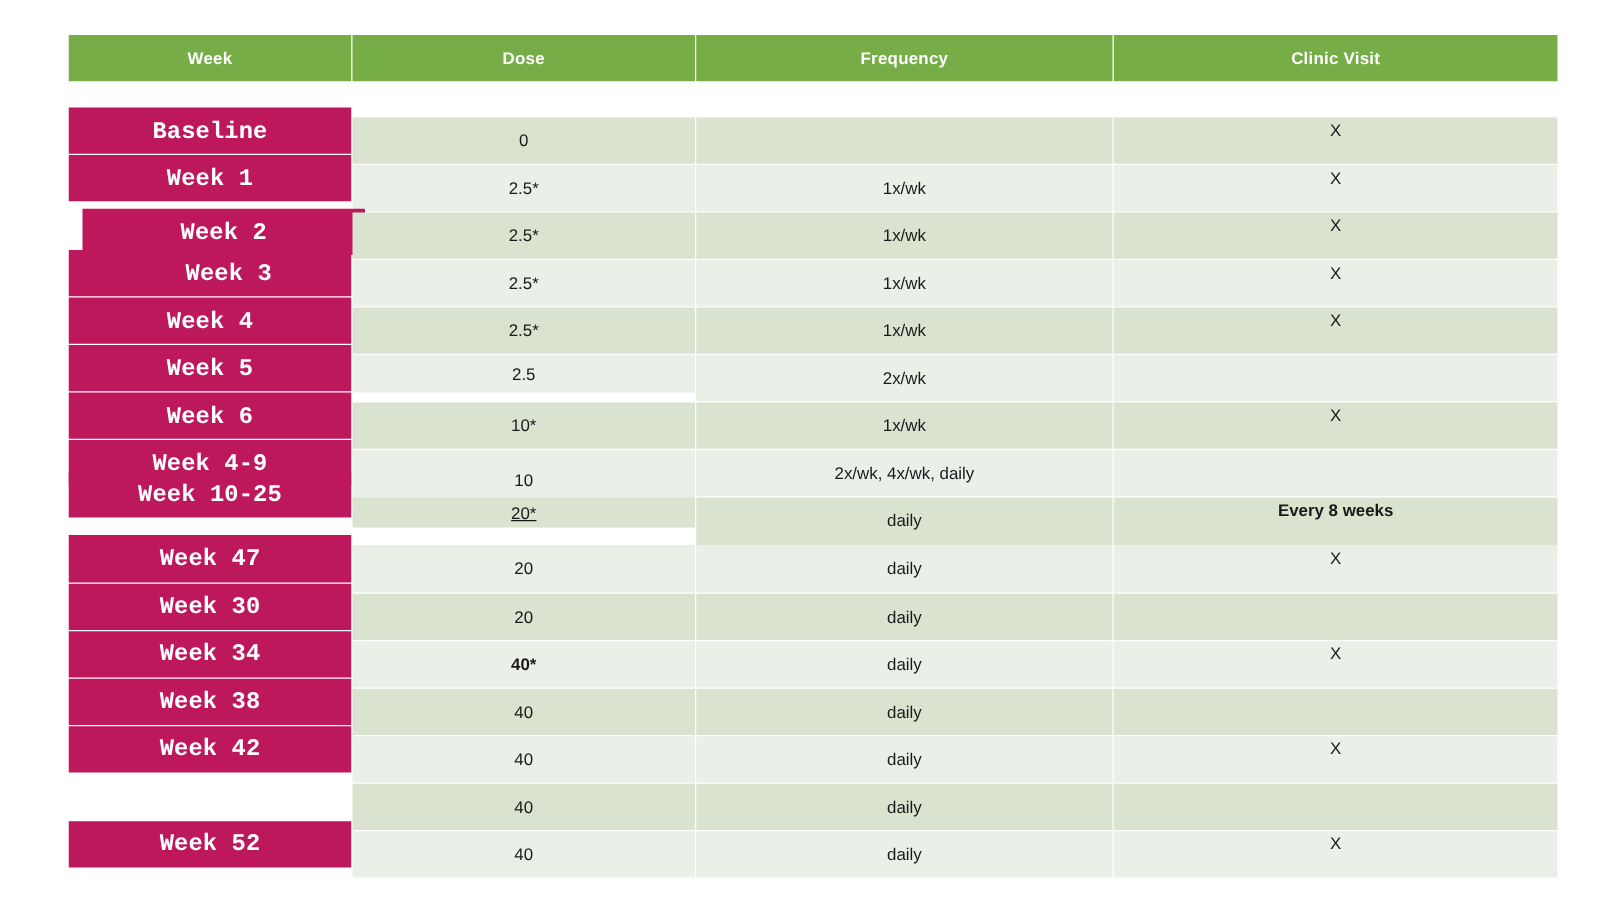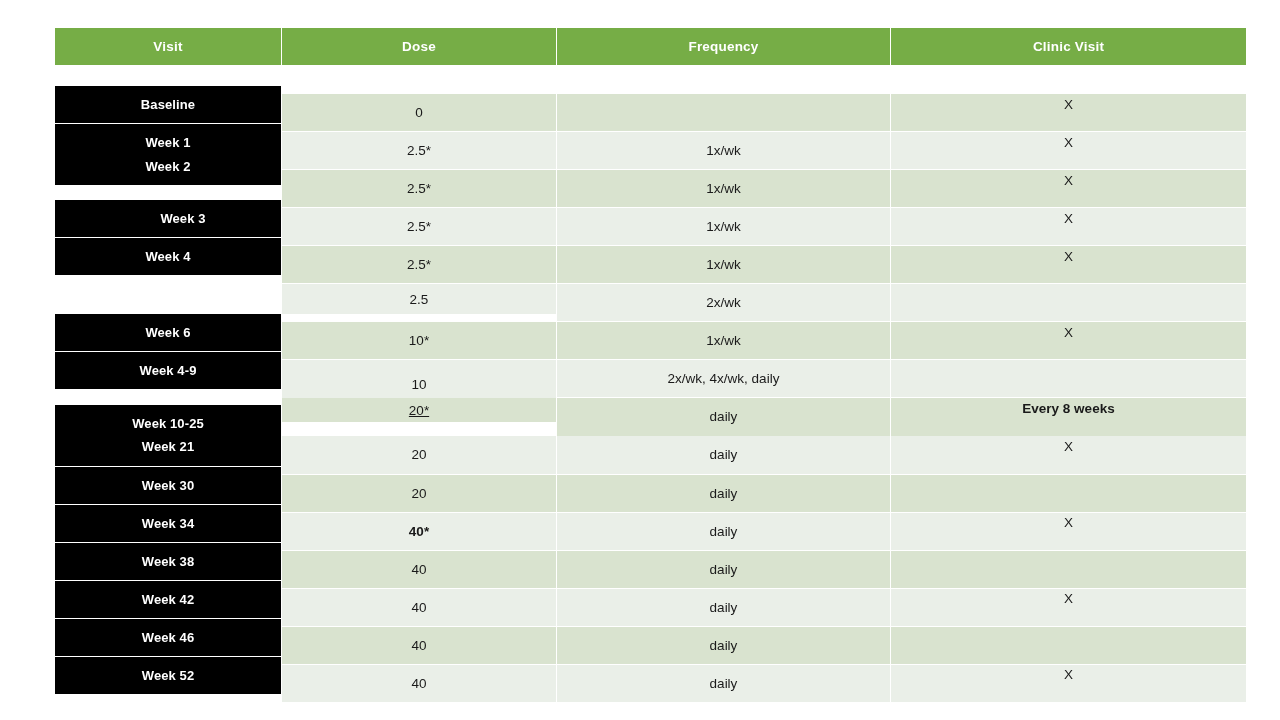--- a/index.html
+++ b/index.html
@@ -42,102 +42,103 @@
     height: 37px;
     background: #76ad46;
     color: #ffffff;
     font-size: 13.5px;
     font-weight: bold;
     letter-spacing: 0.2px;
   }
 
   
   .week-cell {
-    background: #000000;
+    background: #be185d;
     color: #ffffff;
-    font-size: 13px;
+    font-size: 19px;
     font-weight: bold;
     letter-spacing: 0.1px;
+    font-family: Liberation Mono, monospace;
   }
 
   
   .data-cell {
     color: #1a1a1a;
     font-size: 13.5px;
     font-weight: normal;
   }
   .band-dark  { background: #d9e3cf; }
   .band-light { background: #eaefe8; }
 
   
 </style>
 </head>
 <body>
 
 <div id="table-wrap">
-    <div class="cell hdr col-week">Visit</div>
+    <div class="cell hdr col-week">Week</div>
     <div class="cell hdr col-dose">Dose</div>
     <div class="cell hdr col-freq">Frequency</div>
     <div class="cell hdr col-visit">Clinic Visit</div>
     <div class="cell week-cell col-week" style="top: 58px; height: 37.2px;">Baseline</div>
     <div class="cell data-cell band-dark col-dose" style="top: 66px; height: 37.2px;">0</div>
     <div class="cell data-cell band-dark col-freq" style="top: 66px; height: 37.2px;"></div>
     <div class="cell data-cell band-dark col-visit" style="top: 66px; height: 37.2px; align-items: flex-start; padding-top: 2.6px;">X</div>
     <div class="cell week-cell col-week" style="top: 96px; height: 37.2px;">Week 1</div>
     <div class="cell data-cell band-light col-dose" style="top: 104px; height: 37.2px;">2.5*</div>
     <div class="cell data-cell band-light col-freq" style="top: 104px; height: 37.2px;">1x/wk</div>
     <div class="cell data-cell band-light col-visit" style="top: 104px; height: 37.2px; align-items: flex-start; padding-top: 2.6px;">X</div>
-    <div class="cell week-cell col-week" style="top: 120px; height: 37.2px;">Week 2</div>
+    <div class="cell week-cell col-week" style="top: 139px; height: 37.2px; margin-left: 11px;">Week 2</div>
     <div class="cell data-cell band-dark col-dose" style="top: 142.1px; height: 37.2px;">2.5*</div>
     <div class="cell data-cell band-dark col-freq" style="top: 142.1px; height: 37.2px;">1x/wk</div>
     <div class="cell data-cell band-dark col-visit" style="top: 142.1px; height: 37.2px; align-items: flex-start; padding-top: 2.6px;">X</div>
     <div class="cell week-cell col-week" style="top: 172.1px; height: 37.2px; padding-left: 30px;">Week 3</div>
     <div class="cell data-cell band-light col-dose" style="top: 180.1px; height: 37.2px;">2.5*</div>
     <div class="cell data-cell band-light col-freq" style="top: 180.1px; height: 37.2px;">1x/wk</div>
     <div class="cell data-cell band-light col-visit" style="top: 180.1px; height: 37.2px; align-items: flex-start; padding-top: 2.6px;">X</div>
     <div class="cell week-cell col-week" style="top: 210.2px; height: 37.2px;">Week 4</div>
     <div class="cell data-cell band-dark col-dose" style="top: 218.2px; height: 37.2px;">2.5*</div>
     <div class="cell data-cell band-dark col-freq" style="top: 218.2px; height: 37.2px;">1x/wk</div>
     <div class="cell data-cell band-dark col-visit" style="top: 218.2px; height: 37.2px; align-items: flex-start; padding-top: 2.6px;">X</div>
+    <div class="cell week-cell col-week" style="top: 248.3px; height: 37.2px;">Week 5</div>
     <div class="cell data-cell band-light col-dose" style="top: 256.3px; height: 30px;">2.5</div>
     <div class="cell data-cell band-light col-freq" style="top: 256.3px; height: 37.2px;">2x/wk</div>
     <div class="cell data-cell band-light col-visit" style="top: 256.3px; height: 37.2px; align-items: flex-start; padding-top: 2.6px;"></div>
     <div class="cell week-cell col-week" style="top: 286.3px; height: 37.2px;">Week 6</div>
     <div class="cell data-cell band-dark col-dose" style="top: 294.3px; height: 37.2px;">10*</div>
     <div class="cell data-cell band-dark col-freq" style="top: 294.3px; height: 37.2px;">1x/wk</div>
     <div class="cell data-cell band-dark col-visit" style="top: 294.3px; height: 37.2px; align-items: flex-start; padding-top: 2.6px;">X</div>
     <div class="cell week-cell col-week" style="top: 324.3px; height: 37.2px;">Week 4-9</div>
     <div class="cell data-cell band-light col-dose" style="top: 332.3px; height: 48px;">10</div>
     <div class="cell data-cell band-light col-freq" style="top: 332.3px; height: 37.2px;">2x/wk, 4x/wk, daily</div>
     <div class="cell data-cell band-light col-visit" style="top: 332.3px; height: 37.2px; align-items: flex-start; padding-top: 2.6px;"></div>
-    <div class="cell week-cell col-week" style="top: 377px; height: 37.2px;">Week 10-25</div>
+    <div class="cell week-cell col-week" style="top: 349px; height: 37.2px;">Week 10-25</div>
     <div class="cell data-cell band-dark col-dose" style="top: 370.4px; height: 24px; text-decoration: underline;">20*</div>
     <div class="cell data-cell band-dark col-freq" style="top: 370.4px; height: 37.2px;">daily</div>
     <div class="cell data-cell band-dark col-visit" style="top: 370.4px; height: 37.2px; align-items: flex-start; padding-top: 2.6px; font-weight: bold;">Every 8 weeks</div>
-    <div class="cell week-cell col-week" style="top: 400.4px; height: 37.2px;">Week 21</div>
+    <div class="cell week-cell col-week" style="top: 400.4px; height: 37.2px;">Week 47</div>
     <div class="cell data-cell band-light col-dose" style="top: 408.4px; height: 37.2px;">20</div>
     <div class="cell data-cell band-light col-freq" style="top: 408.4px; height: 37.2px;">daily</div>
     <div class="cell data-cell band-light col-visit" style="top: 408.4px; height: 37.2px; align-items: flex-start; padding-top: 2.6px;">X</div>
     <div class="cell week-cell col-week" style="top: 438.5px; height: 37.2px;">Week 30</div>
     <div class="cell data-cell band-dark col-dose" style="top: 446.5px; height: 37.2px;">20</div>
     <div class="cell data-cell band-dark col-freq" style="top: 446.5px; height: 37.2px;">daily</div>
     <div class="cell data-cell band-dark col-visit" style="top: 446.5px; height: 37.2px; align-items: flex-start; padding-top: 2.6px;"></div>
     <div class="cell week-cell col-week" style="top: 476.5px; height: 37.2px;">Week 34</div>
     <div class="cell data-cell band-light col-dose" style="top: 484.5px; height: 37.2px; font-weight: bold;">40*</div>
     <div class="cell data-cell band-light col-freq" style="top: 484.5px; height: 37.2px;">daily</div>
     <div class="cell data-cell band-light col-visit" style="top: 484.5px; height: 37.2px; align-items: flex-start; padding-top: 2.6px;">X</div>
     <div class="cell week-cell col-week" style="top: 514.6px; height: 37.2px;">Week 38</div>
     <div class="cell data-cell band-dark col-dose" style="top: 522.6px; height: 37.2px;">40</div>
     <div class="cell data-cell band-dark col-freq" style="top: 522.6px; height: 37.2px;">daily</div>
     <div class="cell data-cell band-dark col-visit" style="top: 522.6px; height: 37.2px; align-items: flex-start; padding-top: 2.6px;"></div>
     <div class="cell week-cell col-week" style="top: 552.6px; height: 37.2px;">Week 42</div>
     <div class="cell data-cell band-light col-dose" style="top: 560.6px; height: 37.2px;">40</div>
     <div class="cell data-cell band-light col-freq" style="top: 560.6px; height: 37.2px;">daily</div>
     <div class="cell data-cell band-light col-visit" style="top: 560.6px; height: 37.2px; align-items: flex-start; padding-top: 2.6px;">X</div>
-    <div class="cell week-cell col-week" style="top: 590.7px; height: 37.2px;">Week 46</div>
     <div class="cell data-cell band-dark col-dose" style="top: 598.7px; height: 37.2px;">40</div>
     <div class="cell data-cell band-dark col-freq" style="top: 598.7px; height: 37.2px;">daily</div>
     <div class="cell data-cell band-dark col-visit" style="top: 598.7px; height: 37.2px; align-items: flex-start; padding-top: 2.6px;"></div>
     <div class="cell week-cell col-week" style="top: 628.8px; height: 37.2px;">Week 52</div>
     <div class="cell data-cell band-light col-dose" style="top: 636.8px; height: 37.2px;">40</div>
     <div class="cell data-cell band-light col-freq" style="top: 636.8px; height: 37.2px;">daily</div>
     <div class="cell data-cell band-light col-visit" style="top: 636.8px; height: 37.2px; align-items: flex-start; padding-top: 2.6px;">X</div>
   </div>
 
 </body></html>

